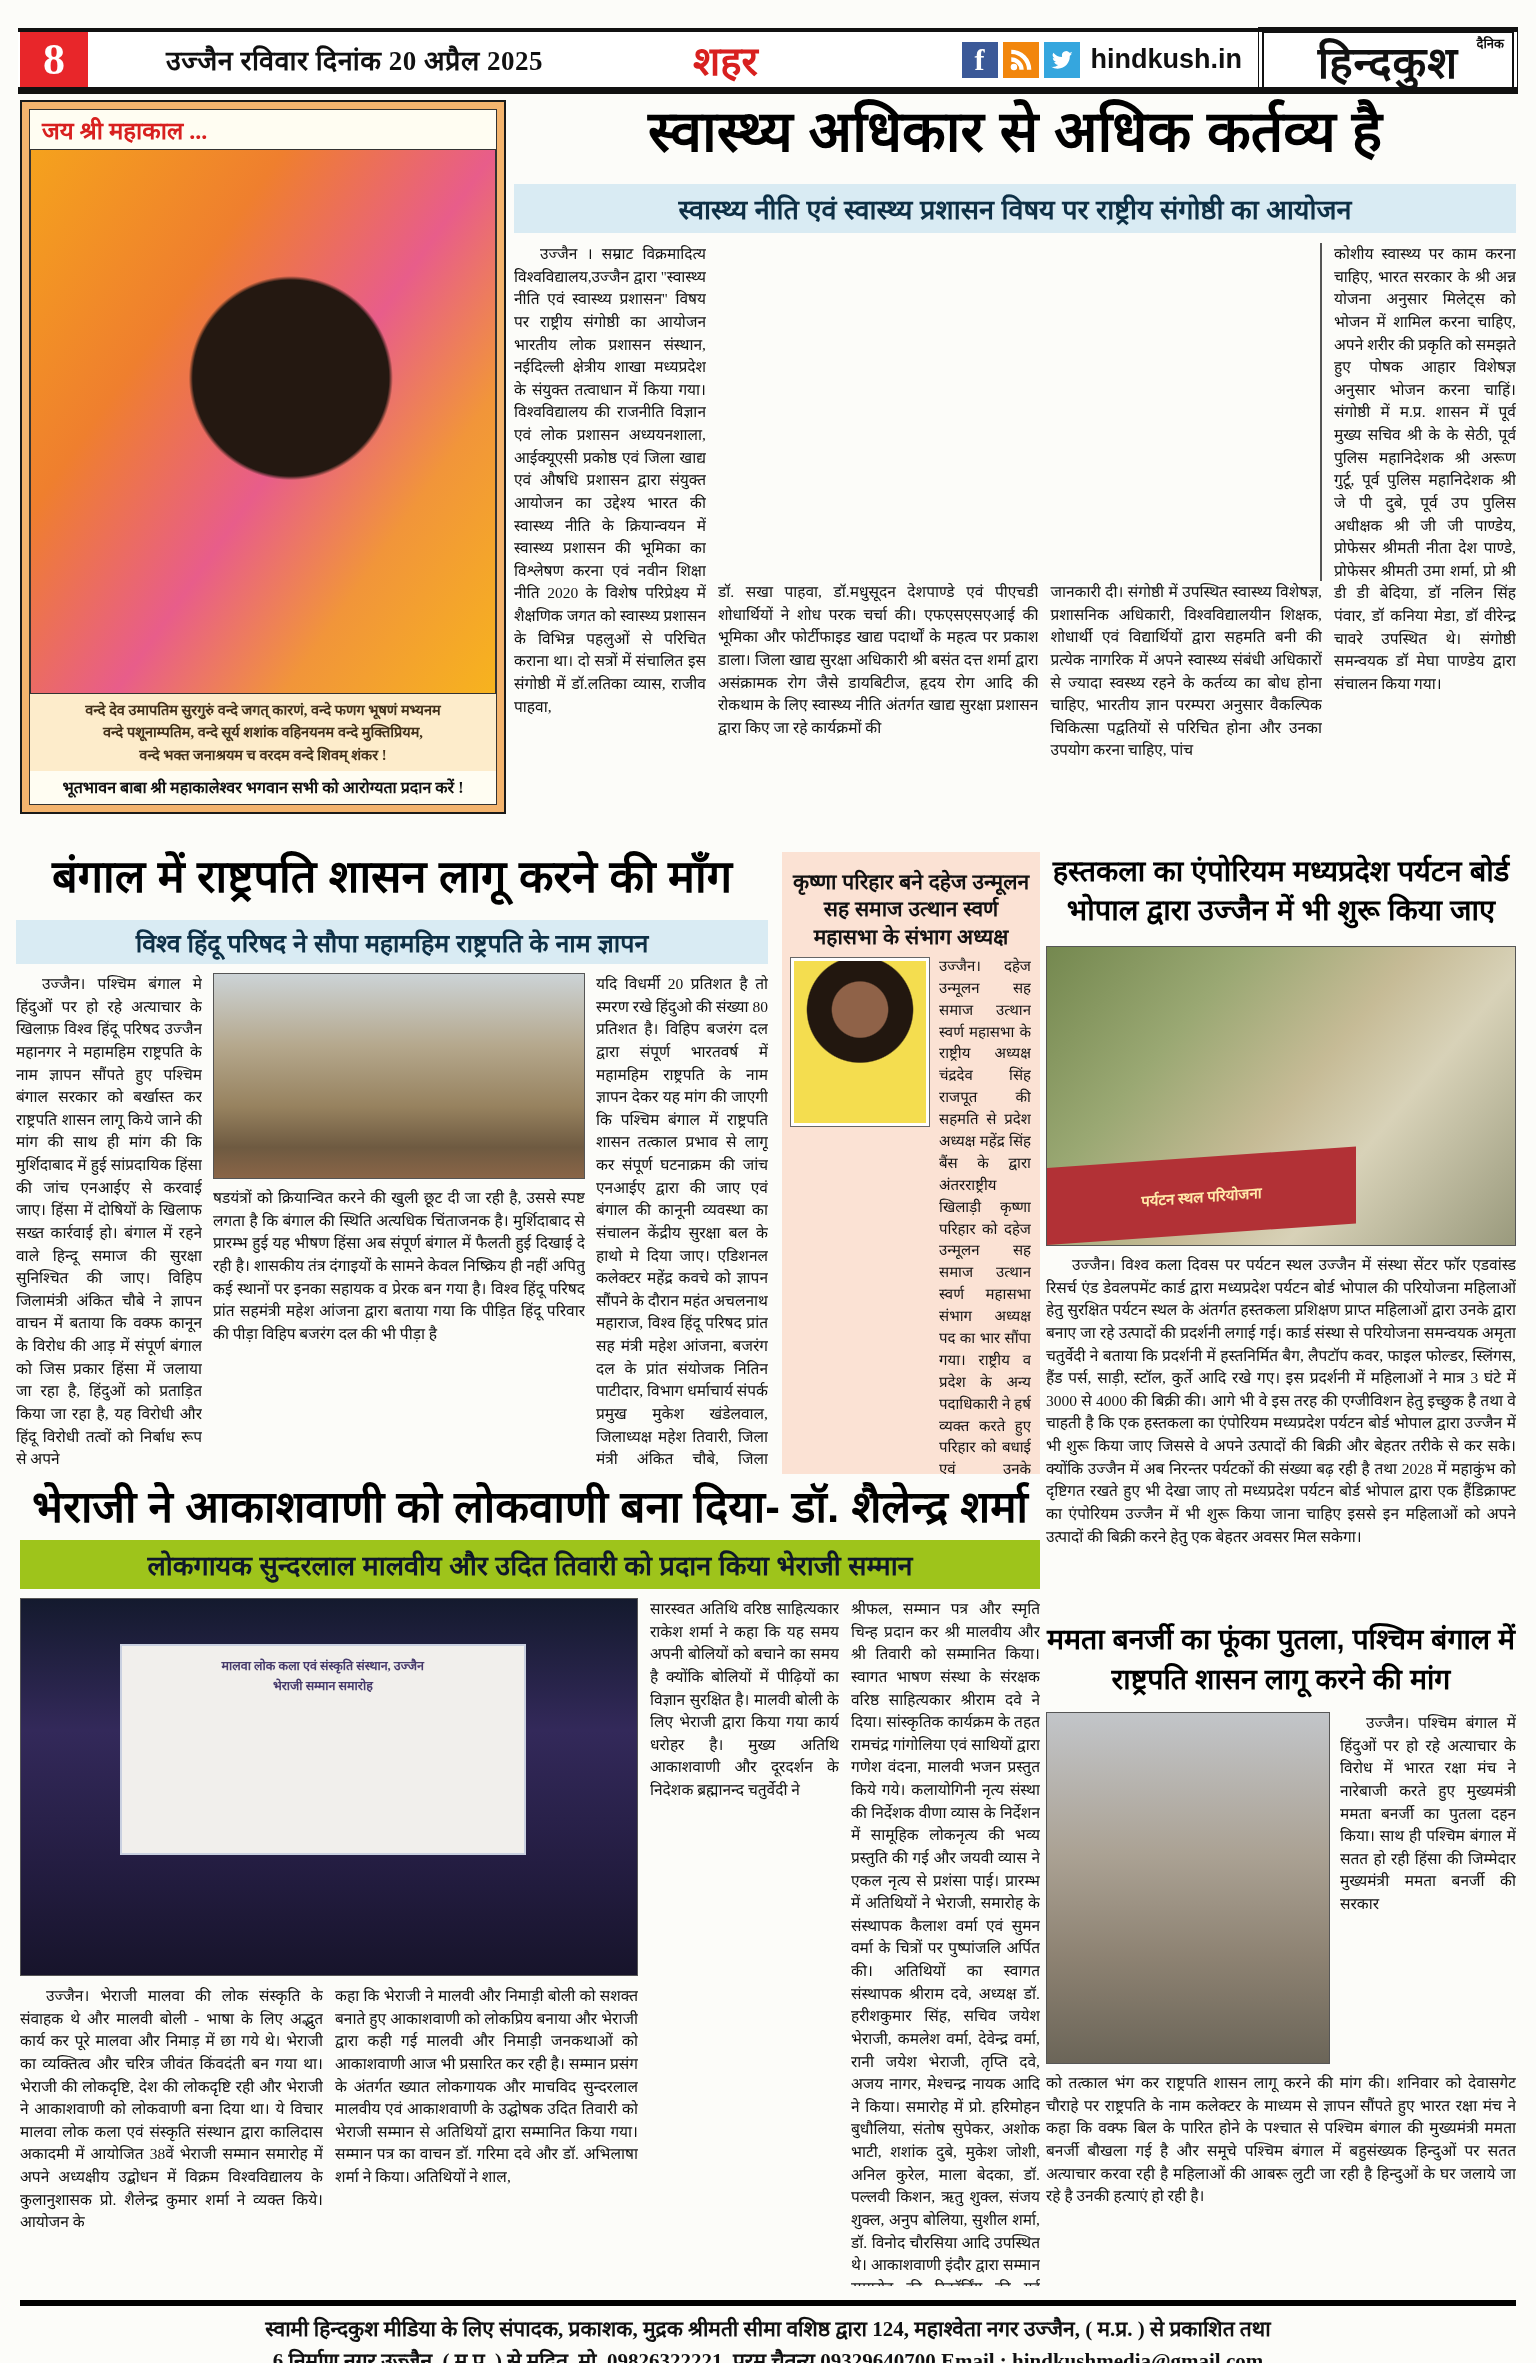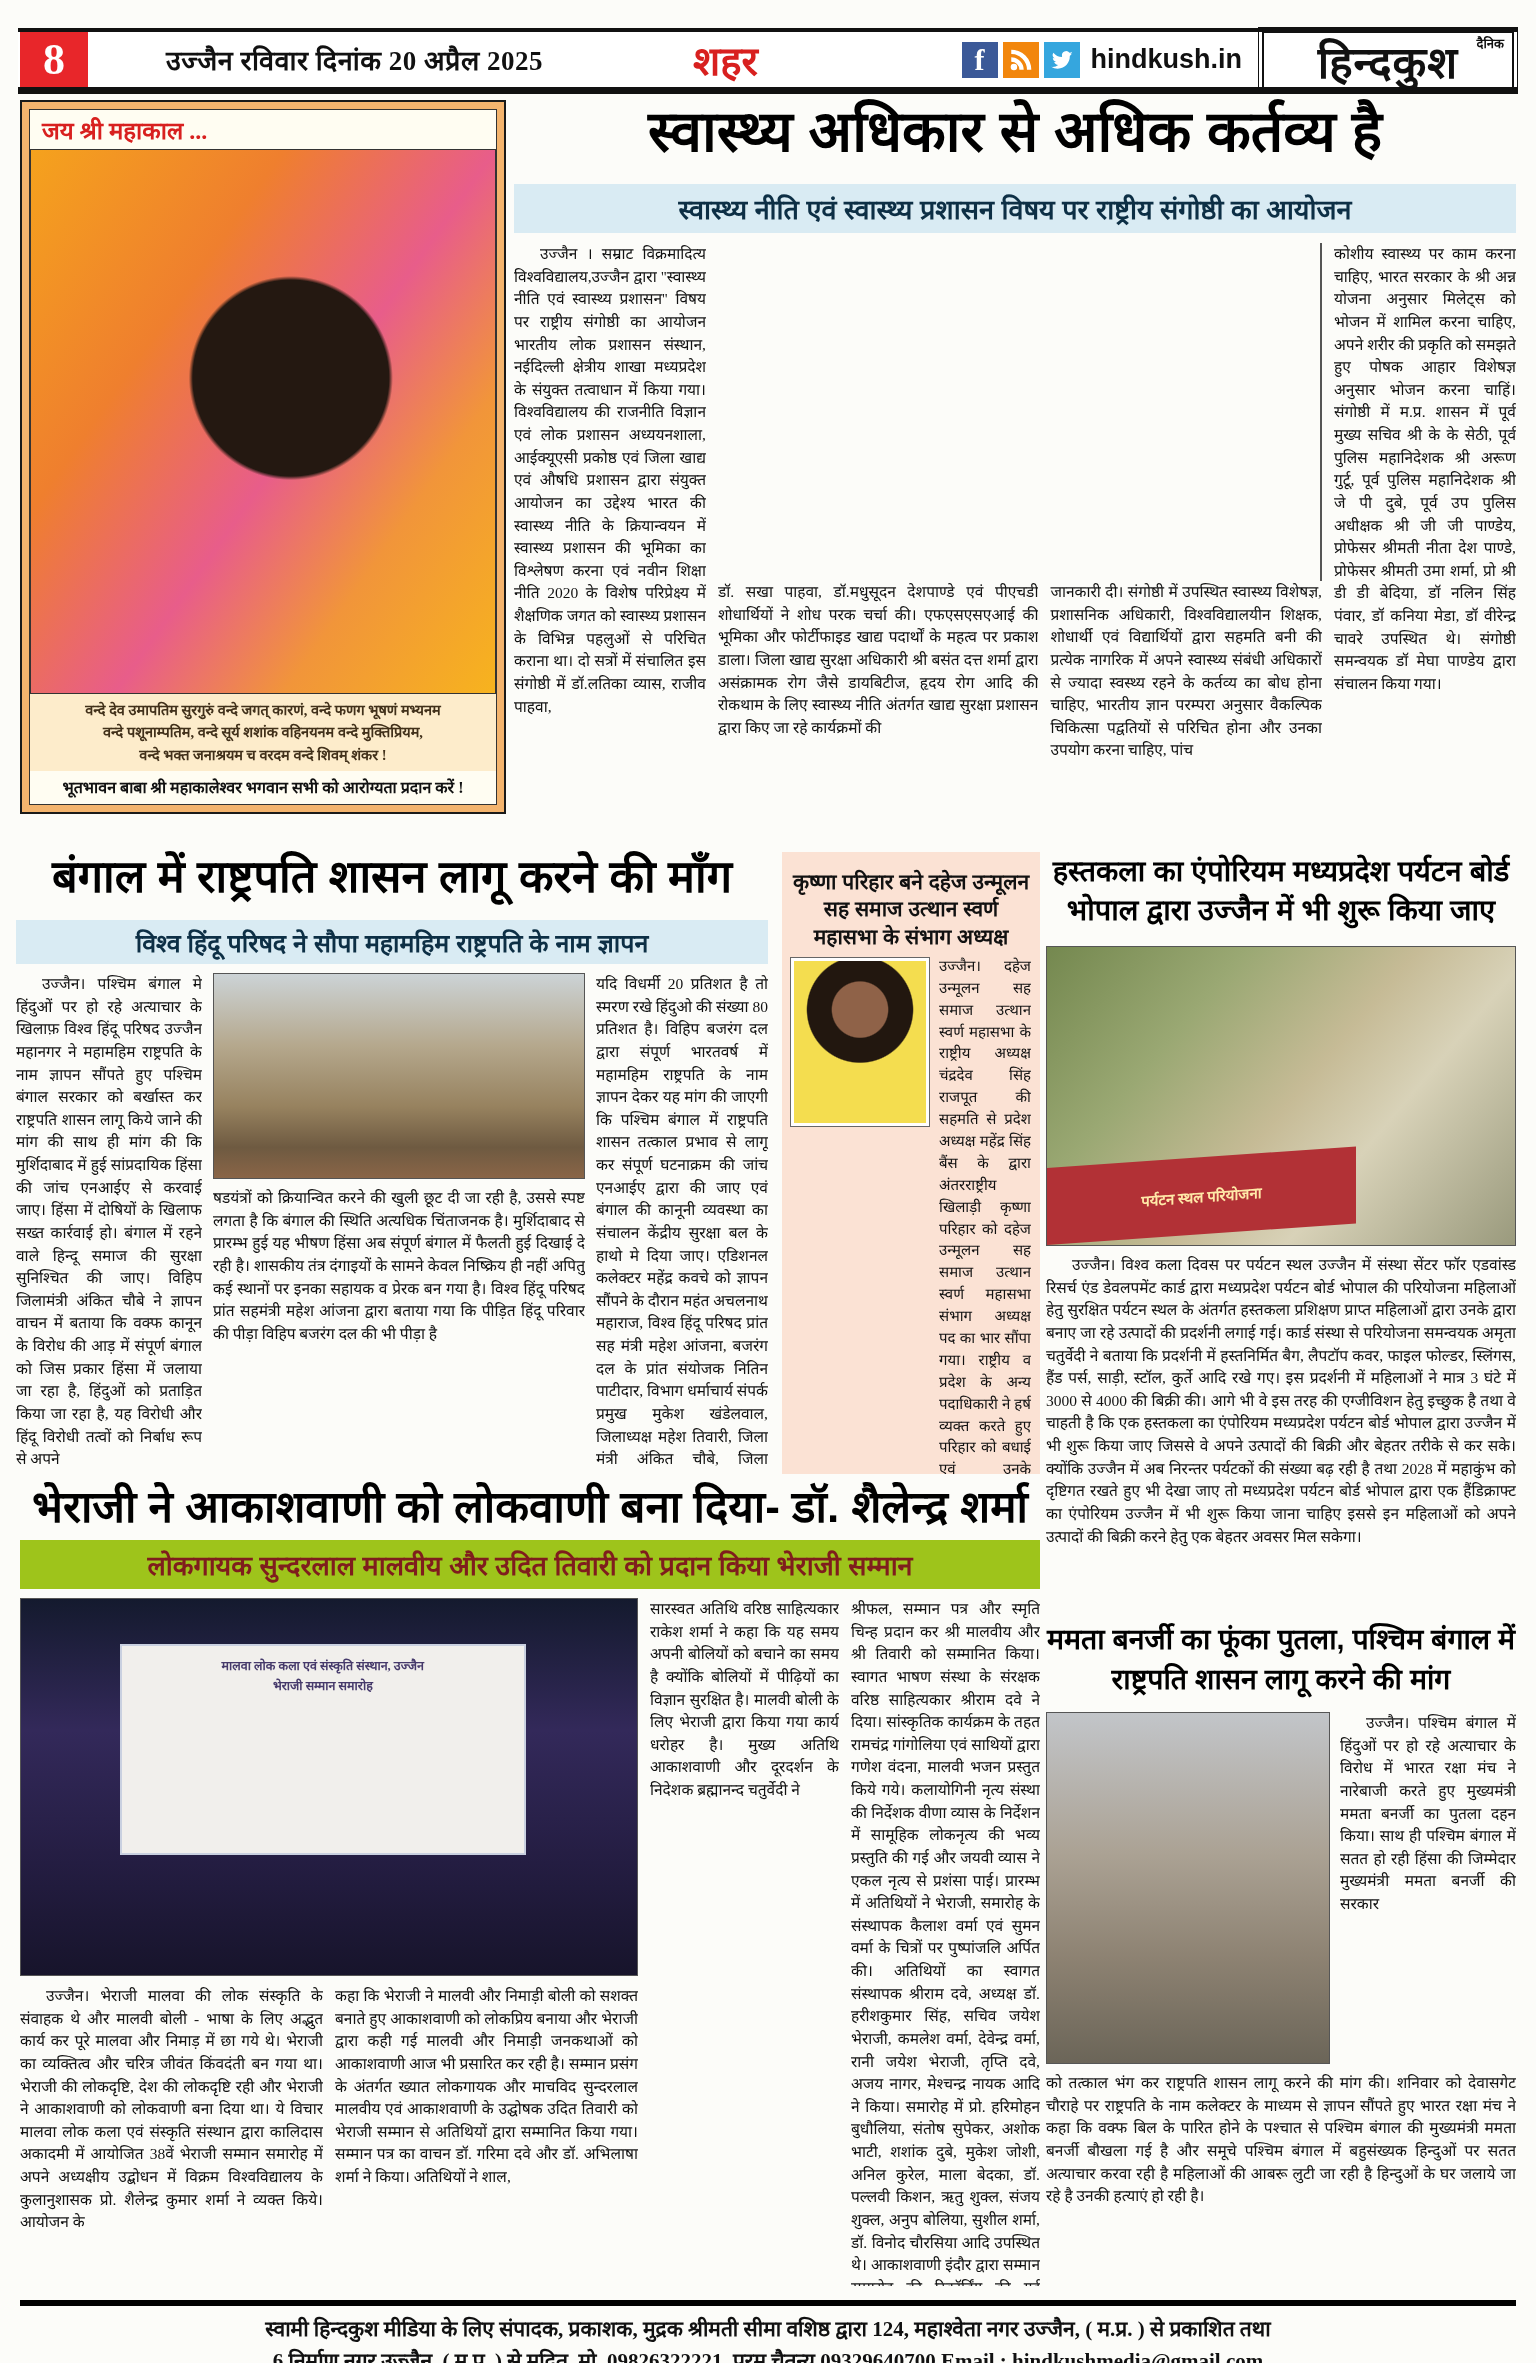--- a/index.html
+++ b/index.html
@@ -89,21 +89,21 @@
   }
   .mbox-bless { background:#fffdf2; font-weight:bold; font-size:16px; text-align:center; padding:5px 4px 6px; }
   
   .pbox { background:#fbe2d4; padding:16px 9px; overflow:hidden; }
   .pbox-head {
     font-family:"Liberation Sans","DejaVu Sans",sans-serif; font-weight:800; font-size:21px;
     line-height:1.3; text-align:center; padding-bottom:6px;
   }
   
   .greenbar {
-    background:#9ec41b; color:#7f1d1d; font-weight:800; text-align:center;
+    background:#9ec41b; color:#0f172a; font-weight:800; text-align:center;
     font-family:"Liberation Sans","DejaVu Sans",sans-serif; font-size:27px; padding:6px 0;
   }
   
   .footer {
     left:20px; top:2300px; width:1496px; border-top:6px solid #000; padding-top:8px;
     text-align:center; font-weight:bold; font-size:21px; line-height:1.5;
   }
   .colrow { display:flex; }
 </style>
 </head>

